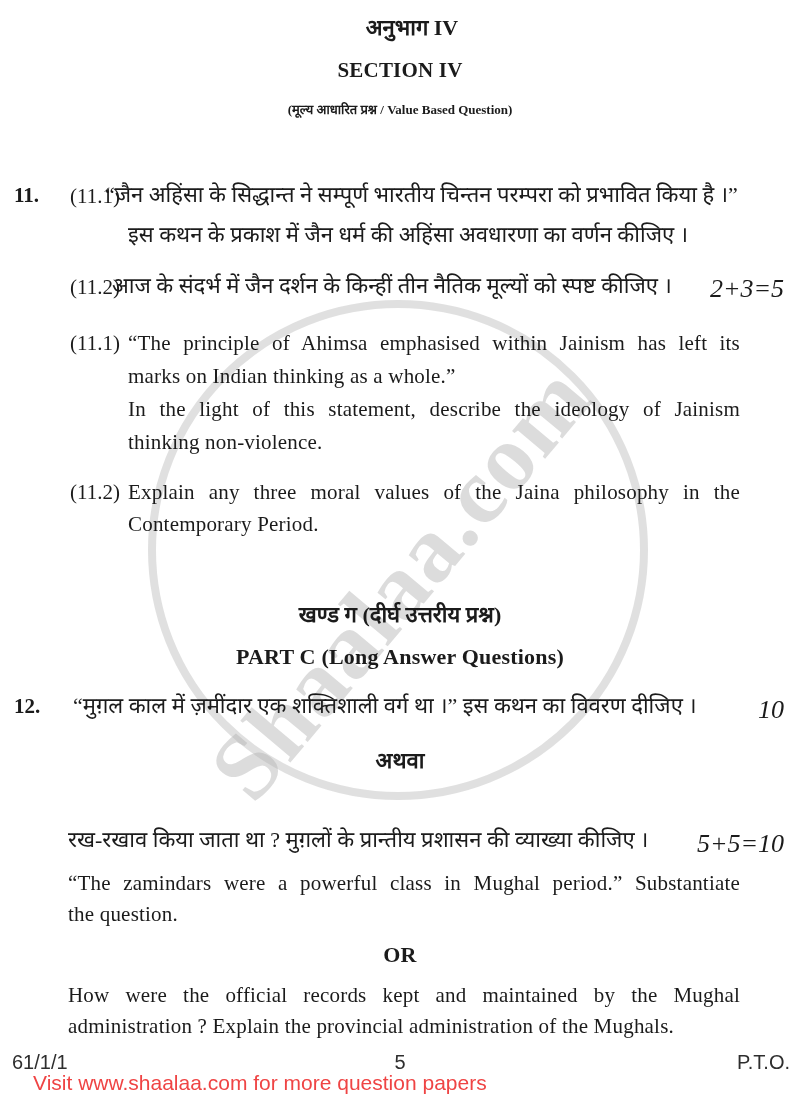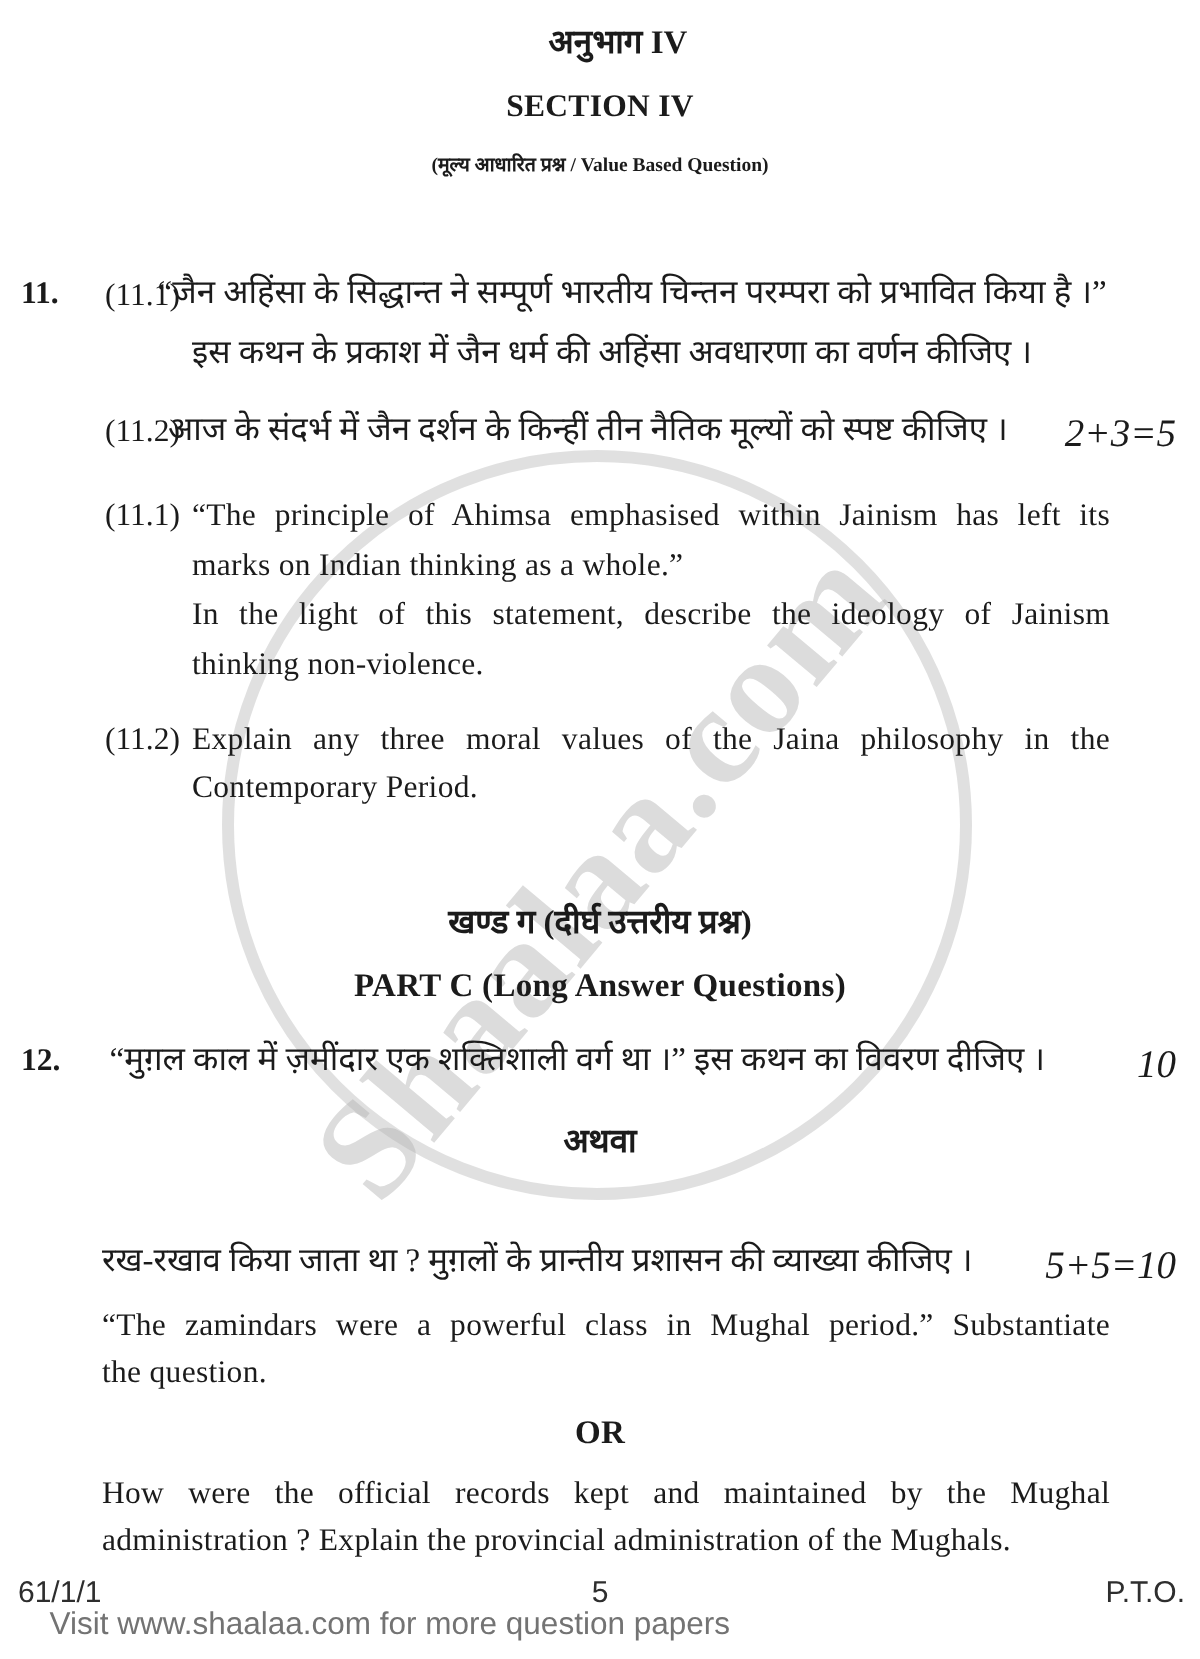--- a/index.html
+++ b/index.html
@@ -101,15 +101,15 @@
   <div class="line eng" style="left:68px;top:901px;">the question.</div>
 
   <div class="center eng bold" style="top:941px;font-size:22px;">OR</div>
 
   <div class="line eng just" style="left:68px;top:982px;width:672px;">How were the official records kept and maintained by the Mughal</div>
   <div class="line eng" style="left:68px;top:1013px;">administration ? Explain the provincial administration of the Mughals.</div>
 
   <div class="footer-sans" style="left:12px;top:1051px;">61/1/1</div>
   <div class="footer-sans" style="left:0;width:100%;text-align:center;top:1051px;">5</div>
   <div class="footer-sans" style="right:10px;top:1051px;">P.T.O.</div>
-  <div class="footer-sans" style="left:33px;top:1071px;font-size:21px;color:#737373;">Visit www.shaalaa.com for more question papers</div>
+  <div class="footer-sans" style="left:33px;top:1071px;font-size:21px;color:#ef4444;">Visit www.shaalaa.com for more question papers</div>
 
 </div>
 
 </body></html>

